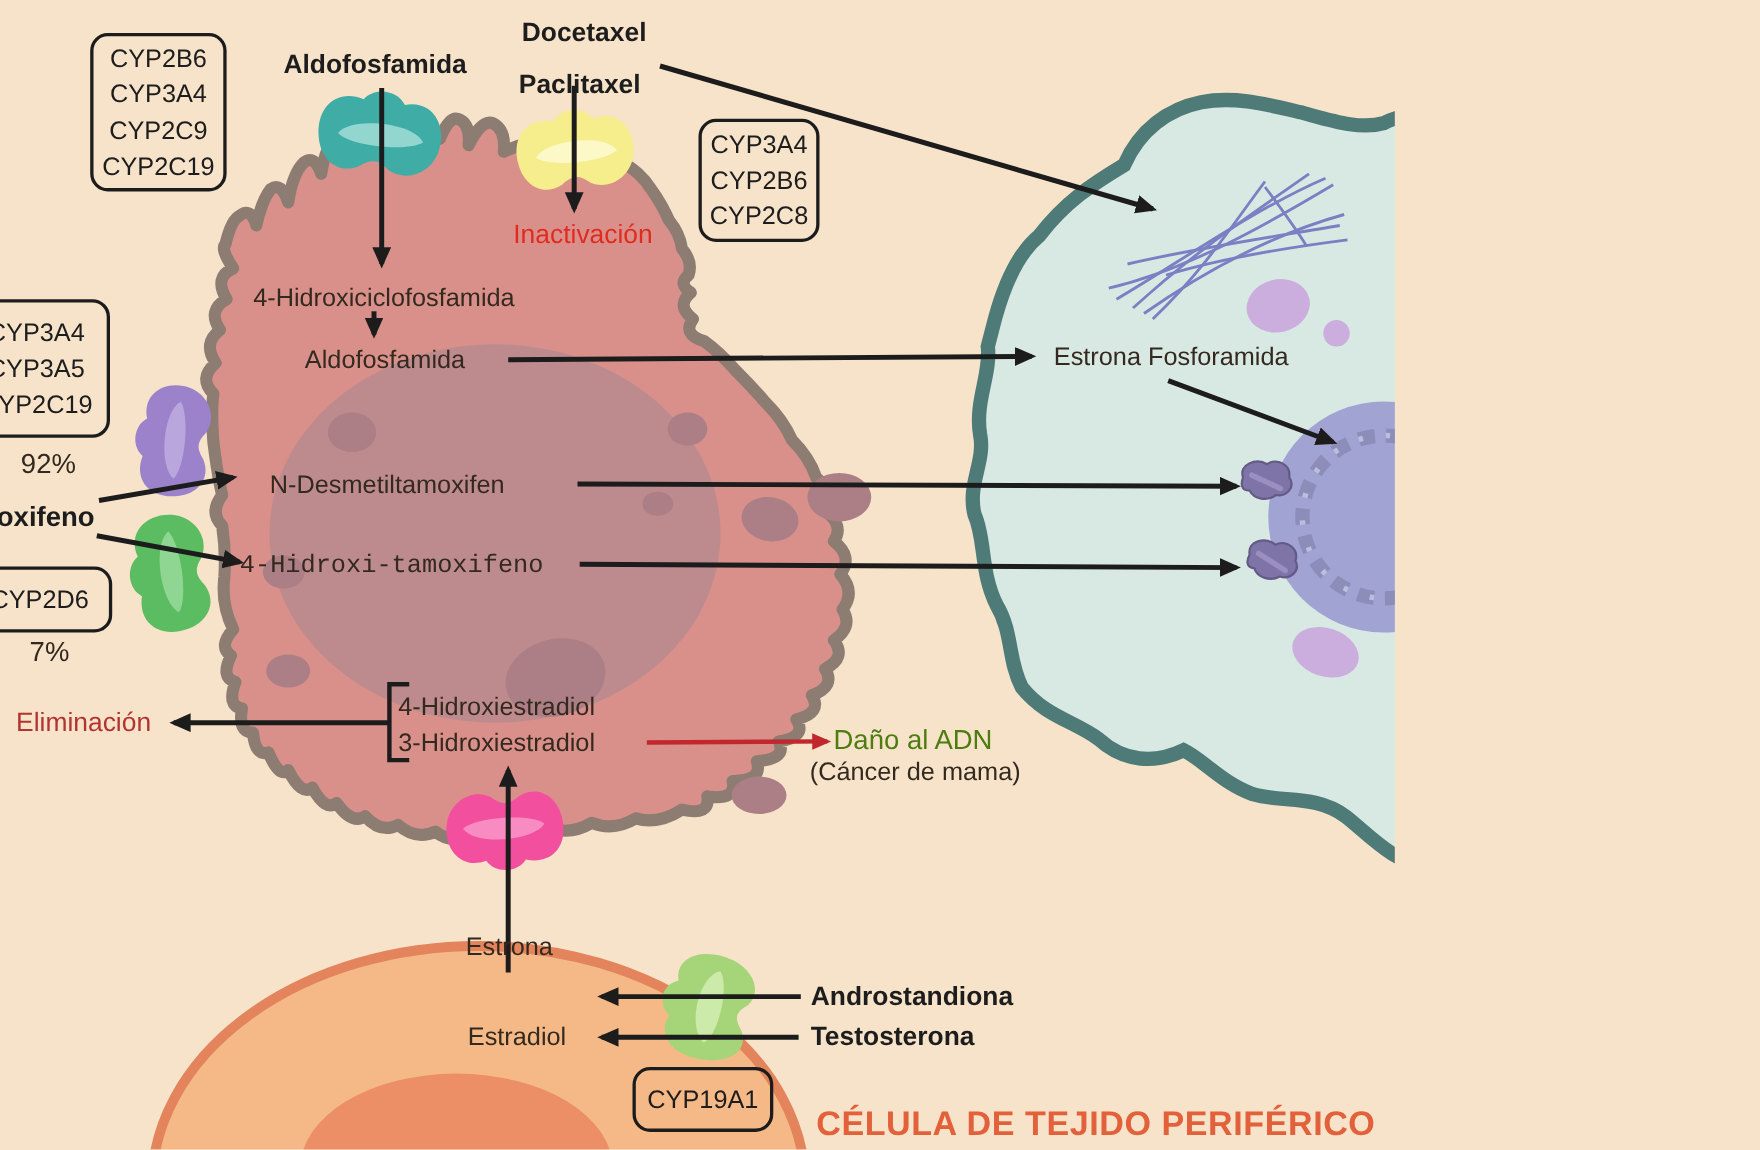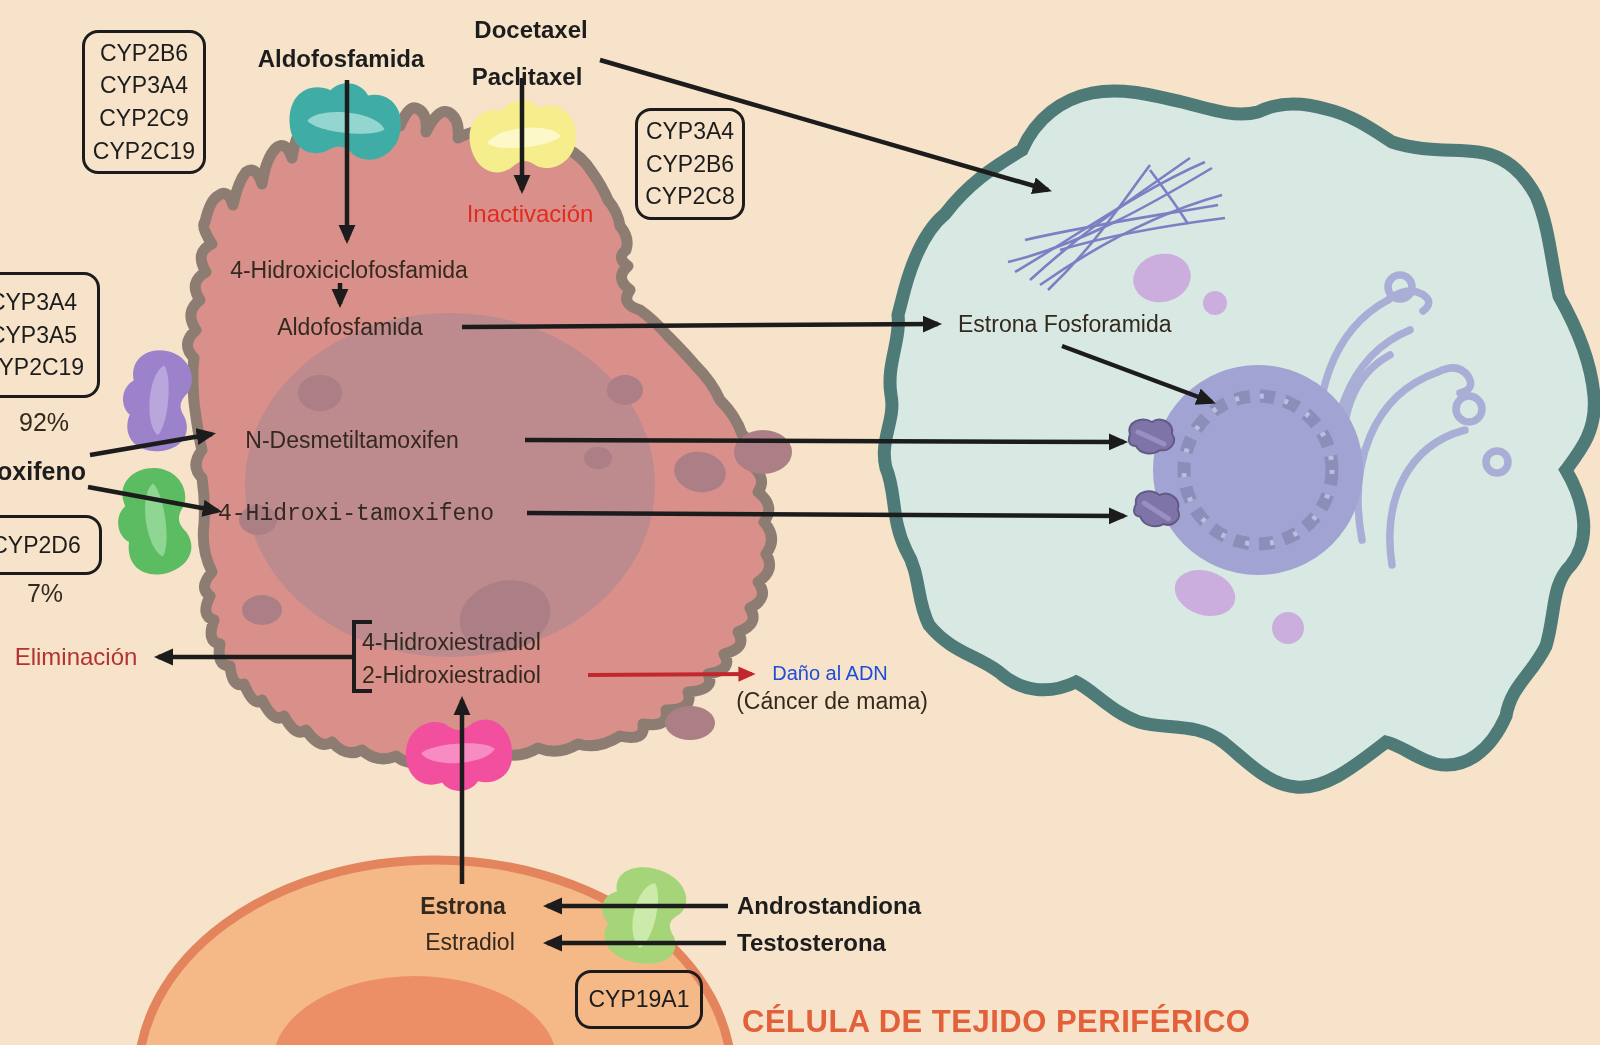--- a/index.html
+++ b/index.html
@@ -1,26 +1,26 @@
 <!DOCTYPE html>
 <html><head>
 <meta charset="utf-8">
 <style>
   html,body{margin:0;padding:0;background:#f6e3c9;}
-  .stage{position:relative;width:1600px;height:1045px;background:#f6e3c9;overflow:hidden;
+  .stage{position:relative;width:1268px;height:1045px;background:#f6e3c9;overflow:hidden;
          font-family:"Liberation Sans",sans-serif;}
   .stage svg{position:absolute;left:0;top:0;}
   .lbl{position:absolute;font-size:23px;color:#33291f;white-space:nowrap;
        transform:translate(-50%,-50%);line-height:1.15;}
   .lbl.left-anchor{transform:translate(0,-50%);}
   .lbl.right-anchor{transform:translate(-100%,-50%);}
   .bold{font-weight:bold;color:#1d1d1d;font-size:24px;}
   .red{color:#e22b20;font-size:24px;}
   .darkred{color:#b23331;font-size:24px;}
-  .crimson{color:#1d4ed8;font-size:20px;}
+  .crimson{color:#4d7c0f;font-size:25px;}
   .pct{font-size:25px;}
   .box{position:absolute;border:3px solid #1c1c1c;border-radius:16px;background:transparent;
        display:flex;flex-direction:column;justify-content:center;align-items:center;
        color:#1d1d1d;font-size:23px;}
   .box span{display:block;line-height:1.42;text-align:center;}
   .cell-title{position:absolute;font-weight:bold;font-size:31px;color:#e2613b;
               white-space:nowrap;letter-spacing:.5px;text-align:center;}
 </style>
 </head>
 <body>
@@ -231,25 +231,25 @@
   <div class="lbl" style="left:350px;top:327px;">Aldofosfamida</div>
   <div class="lbl" style="left:352px;top:440px;">N-Desmetiltamoxifen</div>
   <div class="lbl" style="left:356px;top:514px;font-family:Liberation Mono, monospace;">4-Hidroxi-tamoxifeno</div>
 
   <div class="lbl pct" style="left:44px;top:422px;">92%</div>
   <div class="lbl bold right-anchor" style="left:86px;top:471px;font-size:25px;">Tamoxifeno</div>
   <div class="lbl pct" style="left:45px;top:593px;">7%</div>
 
   <div class="lbl darkred" style="left:76px;top:657px;">Eliminación</div>
   <div class="lbl left-anchor" style="left:362px;top:642px;">4-Hidroxiestradiol</div>
-  <div class="lbl left-anchor" style="left:362px;top:675px;">2-Hidroxiestradiol</div>
+  <div class="lbl left-anchor" style="left:362px;top:675px;">3-Hidroxiestradiol</div>
   <div class="lbl crimson" style="left:830px;top:673px;">Daño al ADN</div>
   <div class="lbl" style="left:832px;top:701px;">(Cáncer de mama)</div>
 
   <div class="lbl left-anchor" style="left:958px;top:324px;">Estrona Fosforamida</div>
 
-  <div class="lbl" style="left:463px;top:906px;font-weight:bold;">Estrona</div>
+  <div class="lbl" style="left:463px;top:860px;">Estrona</div>
   <div class="lbl" style="left:470px;top:942px;">Estradiol</div>
   <div class="lbl bold left-anchor" style="left:737px;top:906px;">Androstandiona</div>
   <div class="lbl bold left-anchor" style="left:737px;top:943px;">Testosterona</div>
 
   <div class="cell-title" style="left:742px;top:1004px;">CÉLULA DE TEJIDO PERIFÉRICO</div>
 </div>
 
 </body></html>

